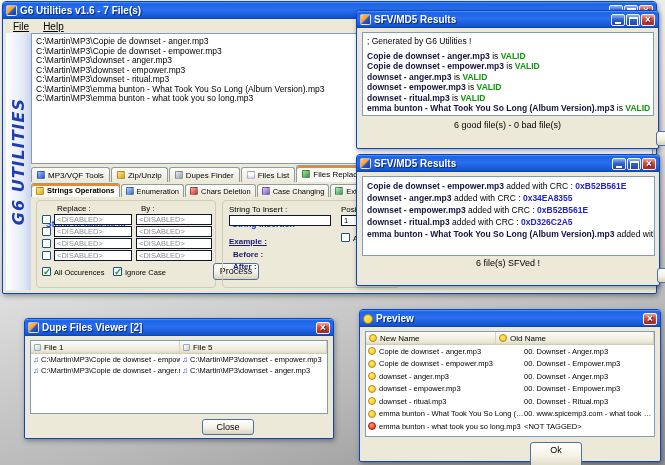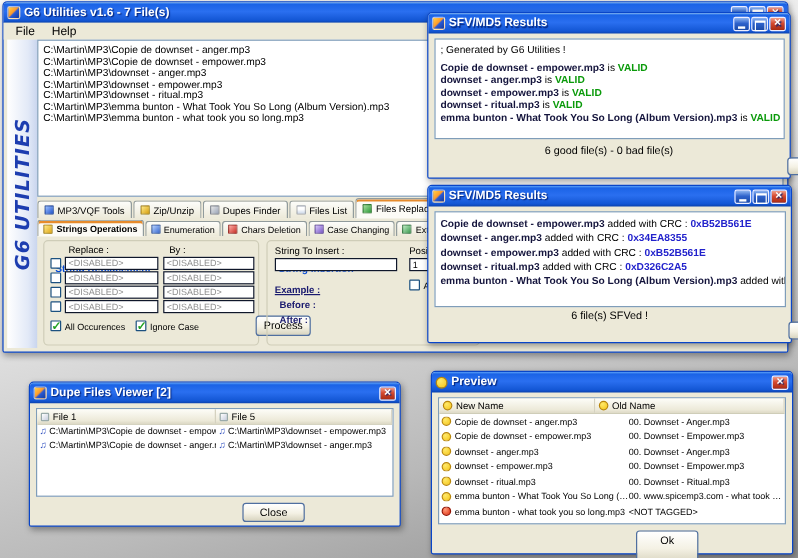--- a/index.html
+++ b/index.html
@@ -34,21 +34,21 @@
   .smileyicon { width:10px; height:10px; border-radius:50%; flex:0 0 auto;
     background:radial-gradient(circle at 35% 30%,#ffe96a,#f5c518); border:1px solid #b8860b; }
   .sunken { position:absolute; background:#fff; border:1px solid #7F9DB9; overflow:hidden; }
   .xp-btn { position:absolute; border:1px solid #4f6fa0; border-radius:3px;
     background:linear-gradient(180deg,#ffffff,#f4f1e4 55%,#d8d4bf);
     font-size:9px; color:#000; text-align:center; line-height:13px; cursor:default;margin-left:48px; }
   
   #main-win { left:2px; top:1px; width:655px; height:293px; z-index:1; }
   .menubar { position:absolute; left:0; top:17px; width:100%; height:14px; display:flex; gap:2px;
     padding-left:4px; font-size:10px; align-items:center; background:#ECE9D8; }
-  .menuitem { padding:16px 6px; }
+  .menuitem { padding:16px 6px;text-decoration:underline; }
   .logo { position:absolute; left:3px; top:31px; width:25px; height:257px;
     background:linear-gradient(90deg,#ffffff,#e2e9f7 70%,#c9d5ee); overflow:hidden;
     display:flex; align-items:center; justify-content:center; }
   .logo span { writing-mode:vertical-rl; transform:rotate(180deg);
     font-family:"DejaVu Sans", sans-serif; font-weight:bold; font-style:italic;
     font-size:16px; letter-spacing:1px; color:#1d3db0; white-space:nowrap; }
   #file-list { left:28px; top:31px; width:622px; height:131px; padding:3px 4px; }
   .fl-line { font-size:8.5px; line-height:9.5px; white-space:nowrap; color:#000; }
   .tabrow { position:absolute; left:28px; display:flex; align-items:flex-end; gap:1px; }
   #main-tabs { top:163px; height:17px; }
@@ -265,20 +265,21 @@
     <span class="btns">
       <span class="wbtn bmin"></span>
       <span class="wbtn bmax"></span>
       <span class="wbtn bclose"></span>
     </span>
   </div>
   <div class="sunken sfv-panel" style="left:5px; top:21px; width:292px; height:84px;">
     <div class="sfv-line gen-line">; Generated by G6 Utilities !</div>
     <div>
 
+        <div class="sfv-line"><span class="fname">Copie de downset - anger.mp3</span> <span>is</span> <span class="valid">VALID</span></div>
 
         <div class="sfv-line"><span class="fname">Copie de downset - empower.mp3</span> <span>is</span> <span class="valid">VALID</span></div>
 
         <div class="sfv-line"><span class="fname">downset - anger.mp3</span> <span>is</span> <span class="valid">VALID</span></div>
 
         <div class="sfv-line"><span class="fname">downset - empower.mp3</span> <span>is</span> <span class="valid">VALID</span></div>
 
         <div class="sfv-line"><span class="fname">downset - ritual.mp3</span> <span>is</span> <span class="valid">VALID</span></div>
 
         <div class="sfv-line"><span class="fname">emma bunton - What Took You So Long (Album Version).mp3</span> <span>is</span> <span class="valid">VALID</span></div>

